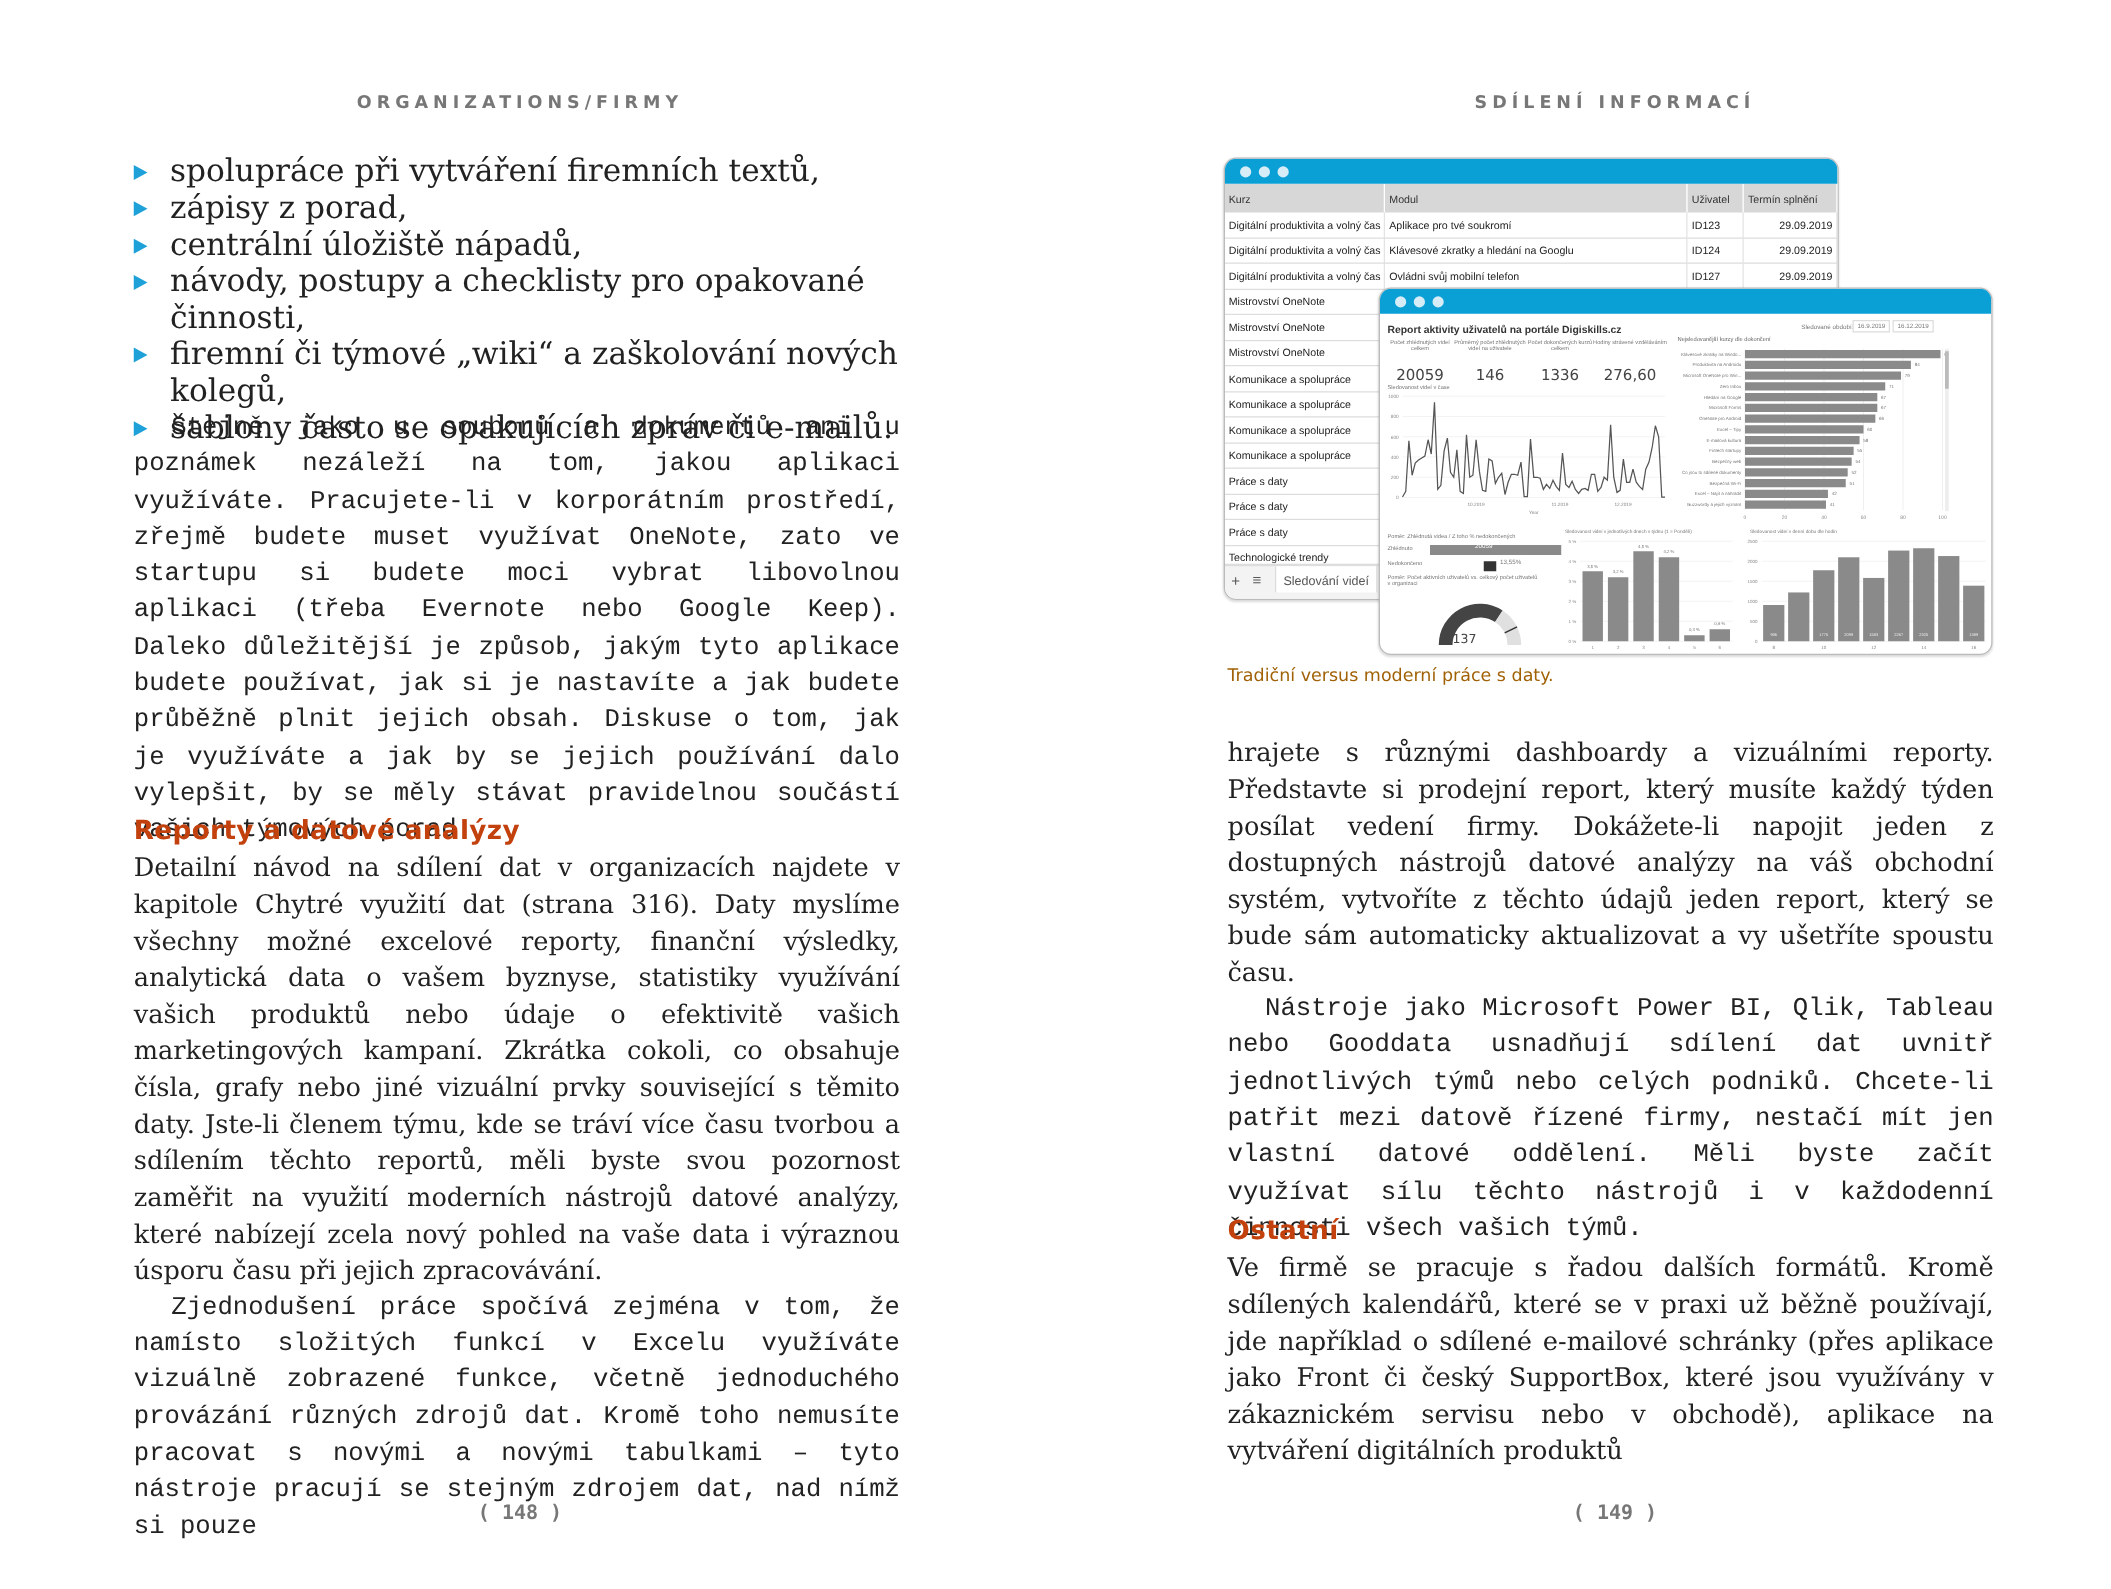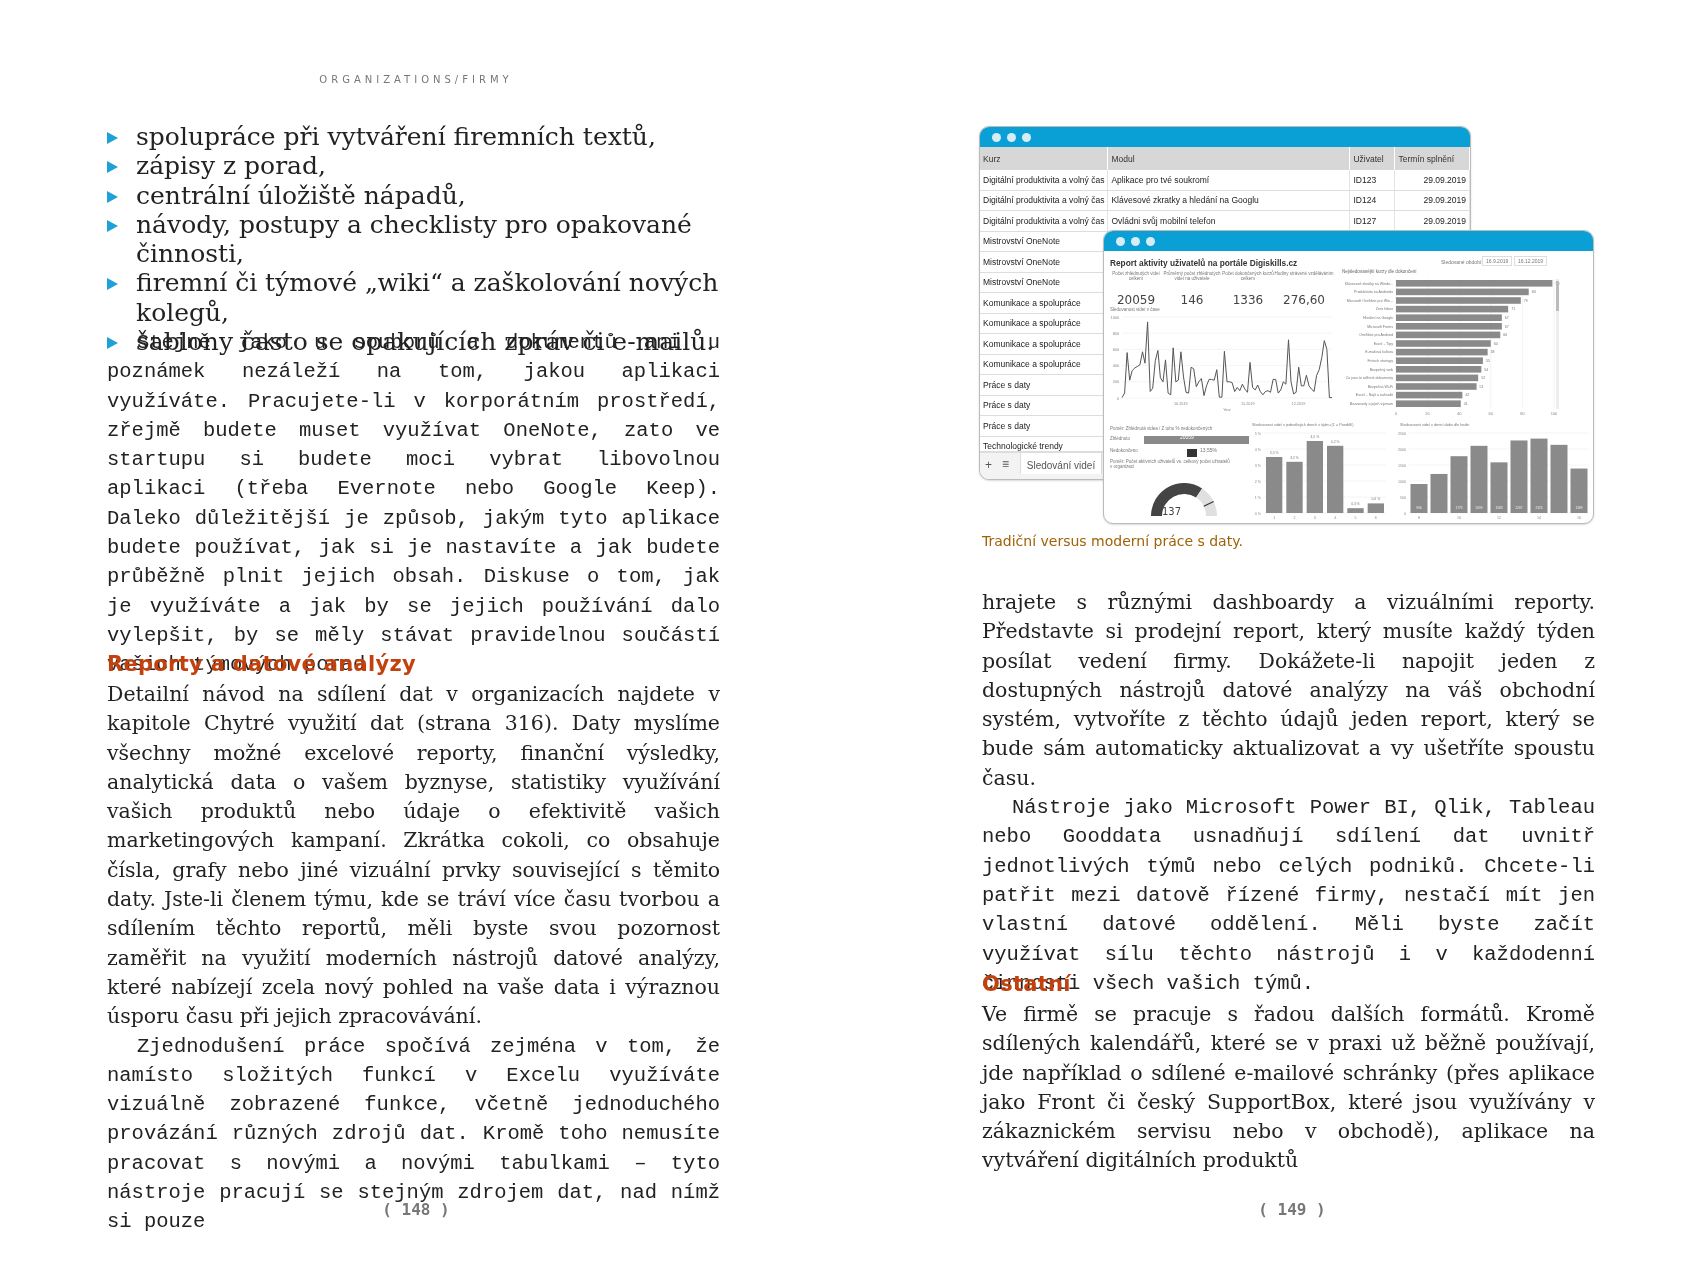--- a/index.html
+++ b/index.html
@@ -1,20 +1,20 @@
 <!DOCTYPE html>
 <html><head>
 <meta charset="utf-8">
 <style>
   html,body{margin:0;padding:0;background:#fff;}
   body{width:1689px;height:1271px;position:relative;overflow:hidden;font-family:"DejaVu Serif",serif;color:#222;}
   .page{position:absolute;top:0;height:1271px;}
   .left{left:0;width:844px;}
   .right{left:844px;width:845px;}
-  .running-head{position:absolute;top:74px;font-family:"DejaVu Sans",sans-serif;font-size:10px;letter-spacing:4px;color:#777;font-weight:normal;text-align:center;}
+  .running-head{position:absolute;top:74px;font-family:"DejaVu Sans",sans-serif;font-size:14px;letter-spacing:4px;color:#777;font-weight:bold;text-align:center;}
   .left .running-head{left:106px;width:620px;}
   .right .running-head{left:138px;width:620px;}
   .folio{position:absolute;top:1200px;font-family:"DejaVu Sans Mono",monospace;font-size:16px;font-weight:bold;color:#777;text-align:center;}
   .left .folio{left:106px;width:620px;}
   .right .folio{left:138px;width:620px;}
   .body-text{position:absolute;font-size:20.5px;line-height:29.3px;text-align:justify;color:#222;}
   .left .body-text{left:107px;width:613px;}
   .right .body-text{left:138px;width:613px;}
   ul.bullets{position:absolute;left:107px;top:122px;width:620px;margin:0;padding:0;list-style:none;font-size:25px;line-height:29.3px;}
   ul.bullets li{position:relative;padding-left:29px;}
@@ -59,20 +59,21 @@
   </div>
   <h2 style="left:107px;top:652px;">Reporty a datové analýzy</h2>
   <div class="body-text" style="top:680px;">
     <p>Detailní návod na sdílení dat v organizacích najdete v kapitole Chytré využití dat (strana 316). Daty myslíme všechny možné excelové reporty, finanční výsledky, analytická data o vašem byznyse, statistiky využívání vašich produktů nebo údaje o efektivitě vašich marketingových kampaní. Zkrátka cokoli, co obsahuje čísla, grafy nebo jiné vizuální prvky související s těmito daty. Jste-li členem týmu, kde se tráví více času tvorbou a sdílením těchto reportů, měli byste svou pozornost zaměřit na využití moderních nástrojů datové analýzy, které nabízejí zcela nový pohled na vaše data i výraznou úsporu času při jejich zpracovávání.</p>
     <p class="indent">Zjednodušení práce spočívá zejména v tom, že namísto složitých funkcí v Excelu využíváte vizuálně zobrazené funkce, včetně jednoduchého provázání různých zdrojů dat. Kromě toho nemusíte pracovat s novými a novými tabulkami – tyto nástroje pracují se stejným zdrojem dat, nad nímž si pouze</p>
   </div>
   <div class="folio">( 148 )</div>
 </div>
 
 <div class="page right">
+  <div class="running-head">SDÍLENÍ INFORMACÍ</div>
 
   <div class="figure">
 
     <div class="win sheet">
       <div class="titlebar">
         <span class="dot" style="left:12px"></span>
         <span class="dot" style="left:27px"></span>
         <span class="dot" style="left:42px"></span>
       </div>
       <table>

